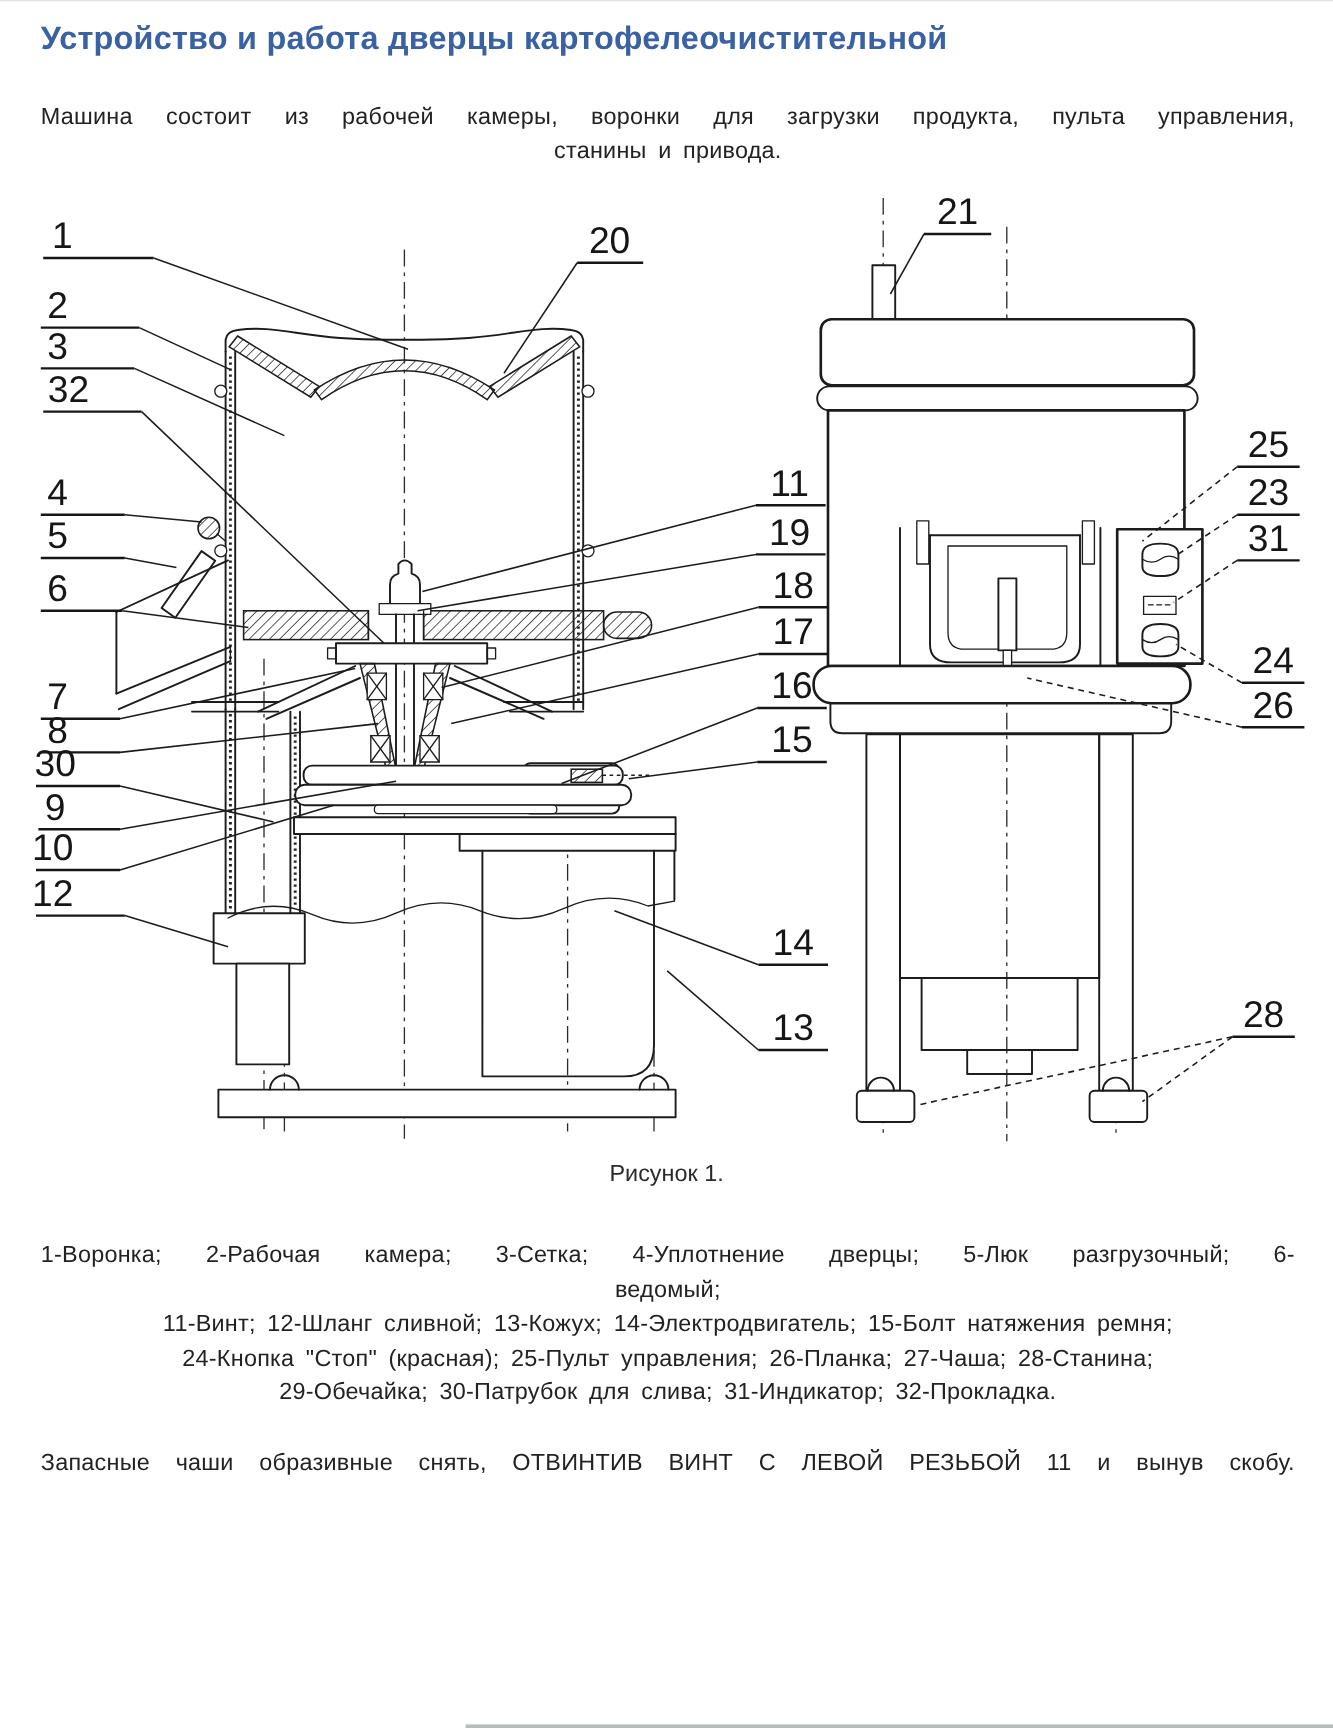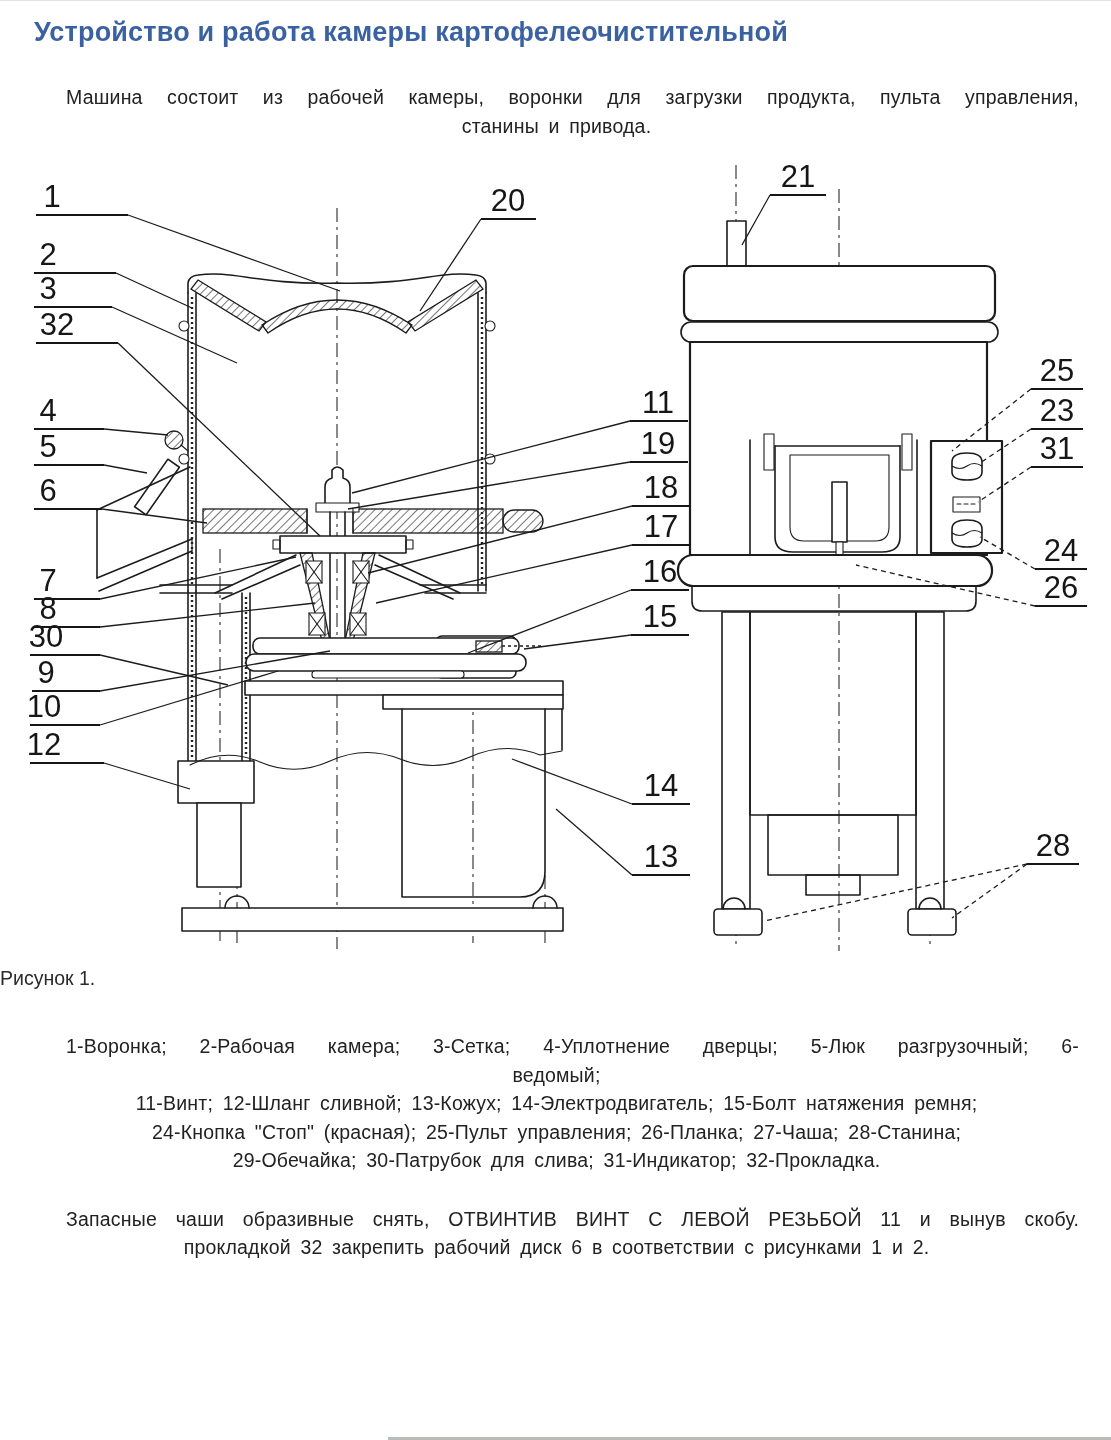--- a/index.html
+++ b/index.html
@@ -6,23 +6,23 @@
   body{width:1111px;height:1440px;overflow:hidden;position:relative;
        font-family:"Liberation Sans",sans-serif;color:#262626;
        border-top:1px solid #e3e3e3;}
   .pad{padding:0 32px 0 34px;}
   h1{margin:14px 0 0 0;font-size:27px;line-height:34px;font-weight:bold;
      color:#3a62a2;letter-spacing:0.2px;}
   .txt{font-size:19.5px;line-height:28.5px;letter-spacing:0.2px;word-spacing:4px;
        color:#222;}
   .blk{margin:0;text-align:center;}
   .intro{margin-top:34px;}
-  .j{text-align:justify;text-align-last:justify;margin-left:32px;}
+  .j{text-align:justify;text-align-last:justify;}
   .fig{display:block;margin-top:18px;}
-  .caption{width:1111px;font-size:19.5px;color:#2a2a2a;
+  .caption{width:1111px;text-align:center;font-size:19.5px;color:#2a2a2a;
            margin-top:14px;}
   .legend{margin-top:42px;}
   .outro{margin-top:30px;}
   .scan-edge{position:absolute;left:388px;right:0;bottom:0;height:4px;
              background:#b9bdb9;}
   
   .ln{fill:none;stroke:#1c1c1c;stroke-width:1.6;stroke-linejoin:round;stroke-linecap:round;}
   .ln2{stroke-width:2.2;}
   .thin{stroke-width:1.1;}
   .fillw{fill:#ffffff;}
@@ -31,21 +31,21 @@
   .dash{fill:none;stroke:#2b2b2b;stroke-width:1.1;stroke-dasharray:14 5 3 5;}
   .lead{fill:none;stroke:#1c1c1c;stroke-width:1.3;}
   .leadd{fill:none;stroke:#1c1c1c;stroke-width:1.3;stroke-dasharray:5 4;}
   .ul{stroke:#161616;stroke-width:2;}
   .num{font-family:"Liberation Sans",sans-serif;font-size:31px;fill:#161616;text-anchor:middle;}
 </style>
 </head>
 <body>
 
 <div class="pad">
-  <h1>Устройство и работа камеры картофелеочистительной</h1>
+  <h1>Устройство и работа дверцы картофелеочистительной</h1>
   <div class="txt intro">
     <div class="blk j">Машина состоит из рабочей камеры, воронки для загрузки продукта, пульта управления,</div>
     <div class="blk">станины и привода.</div>
   </div>
 </div>
 
 <svg class="fig" width="1111" height="795" viewBox="0 165 1111 795" xmlns="http://www.w3.org/2000/svg">
   <defs>
     <pattern id="h" patternUnits="userSpaceOnUse" width="6" height="6" patternTransform="rotate(45)">
       <line x1="0" y1="0" x2="0" y2="6" stroke="#2a2a2a" stroke-width="1.3"></line>
@@ -332,17 +332,16 @@
   <div class="txt legend">
     <div class="blk j">1-Воронка; 2-Рабочая камера; 3-Сетка; 4-Уплотнение дверцы; 5-Люк разгрузочный; 6-</div>
     <div class="blk">ведомый;</div>
     <div class="blk">11-Винт; 12-Шланг сливной; 13-Кожух; 14-Электродвигатель; 15-Болт натяжения ремня;</div>
     <div class="blk">24-Кнопка "Стоп" (красная); 25-Пульт управления; 26-Планка; 27-Чаша; 28-Станина;</div>
     <div class="blk">29-Обечайка; 30-Патрубок для слива; 31-Индикатор; 32-Прокладка.</div>
   </div>
 
   <div class="txt outro">
     <div class="blk j">Запасные чаши образивные снять, ОТВИНТИВ ВИНТ С ЛЕВОЙ РЕЗЬБОЙ 11 и вынув скобу.</div>
-    <div class="blk">прокладкой 32 закрепить рабочий диск 6 в соответствии с рисунками 1 и 2.</div>
   </div>
 </div>
 
 <div class="scan-edge"></div>
 
 </body></html>

